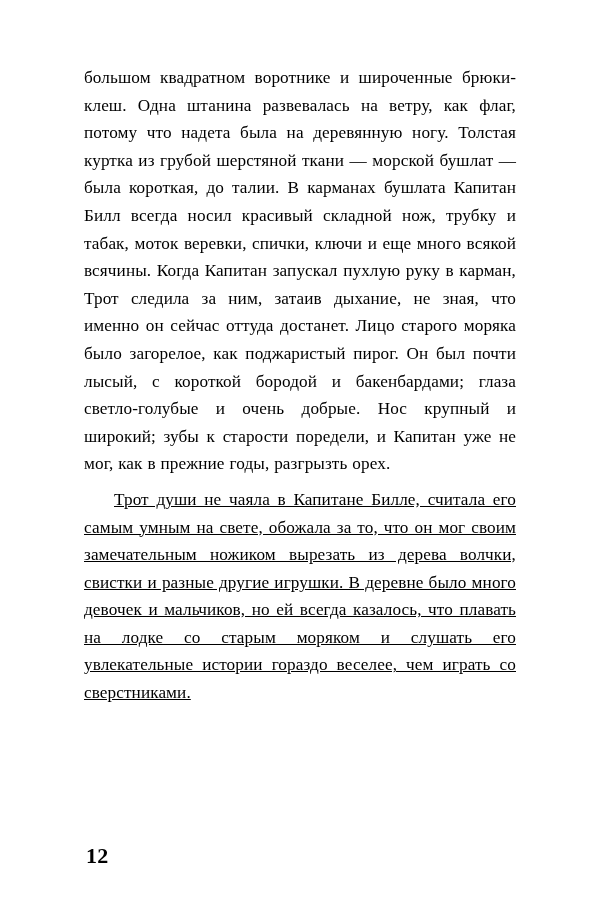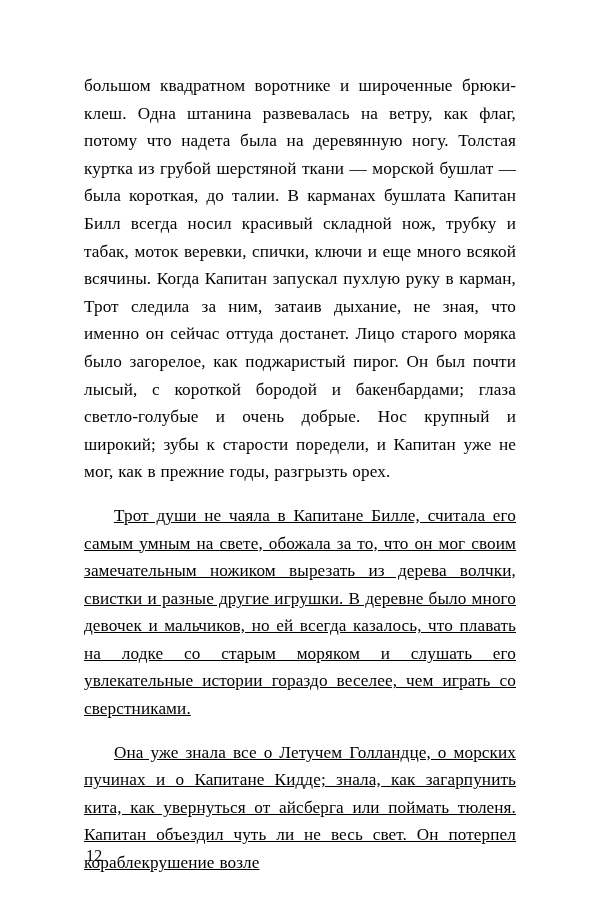--- a/index.html
+++ b/index.html
@@ -23,48 +23,48 @@
     background: #ffffff;
     overflow: hidden;
   }
   .text-column {
     position: absolute;
     left: 84px;
     top: 56px;
     width: 432px;
   }
   .para {
-    margin: 16px 0 0 0;
+    margin: 8px 0 0 0;
     font-size: 17.2px;
     line-height: 27.6px;
     text-align: justify;
     text-justify: inter-word;
     letter-spacing: 0.1px;
     word-spacing: 0.5px;
     hyphens: none;
   }
   .para.indent {
     text-indent: 30px;
     text-decoration: underline;
   }
   .page-number {
     position: absolute;
     left: 86px;
     top: 846px;
-    font-size: 16px;
+    font-size: 22px;
     line-height: 20px;
     letter-spacing: 0.3px;
+    font-weight: bold;
   }
 </style>
 </head>
 <body>
 
 <div class="page">
 
   <div class="text-column">
     <p class="para">большом квадратном воротнике и широченные брюки-клеш. Одна штанина развевалась на ветру, как флаг, потому что надета была на деревянную ногу. Толстая куртка из грубой шерстяной ткани — морской бушлат — была короткая, до талии. В карманах бушлата Капитан Билл всегда носил красивый складной нож, трубку и табак, моток веревки, спички, ключи и еще много всякой всячины. Когда Капитан запускал пухлую руку в карман, Трот следила за ним, затаив дыхание, не зная, что именно он сейчас оттуда достанет. Лицо старого моряка было загорелое, как поджаристый пирог. Он был почти лысый, с короткой бородой и бакенбардами; глаза светло-голубые и очень добрые. Нос крупный и широкий; зубы к старости поредели, и Капитан уже не мог, как в прежние годы, разгрызть орех.</p>
     <p class="para indent">Трот души не чаяла в Капитане Билле, считала его самым умным на свете, обожала за то, что он мог своим замечательным ножиком вырезать из дерева волчки, свистки и разные другие игрушки. В деревне было много девочек и мальчиков, но ей всегда казалось, что плавать на лодке со старым моряком и слушать его увлекательные истории гораздо веселее, чем играть со сверстниками.</p>
-    <p class="para indent">Она уже знала все о Летучем Голландце, о морских пучинах и о Капитане Кидде; знала, как загарпунить кита, как увернуться от айсберга или поймать тюленя. Капитан объездил чуть ли не весь свет. Он потерпел кораблекрушение возле</p>
   </div>
 
   <div class="page-number">12</div>
 
 </div>
 
 </body></html>

